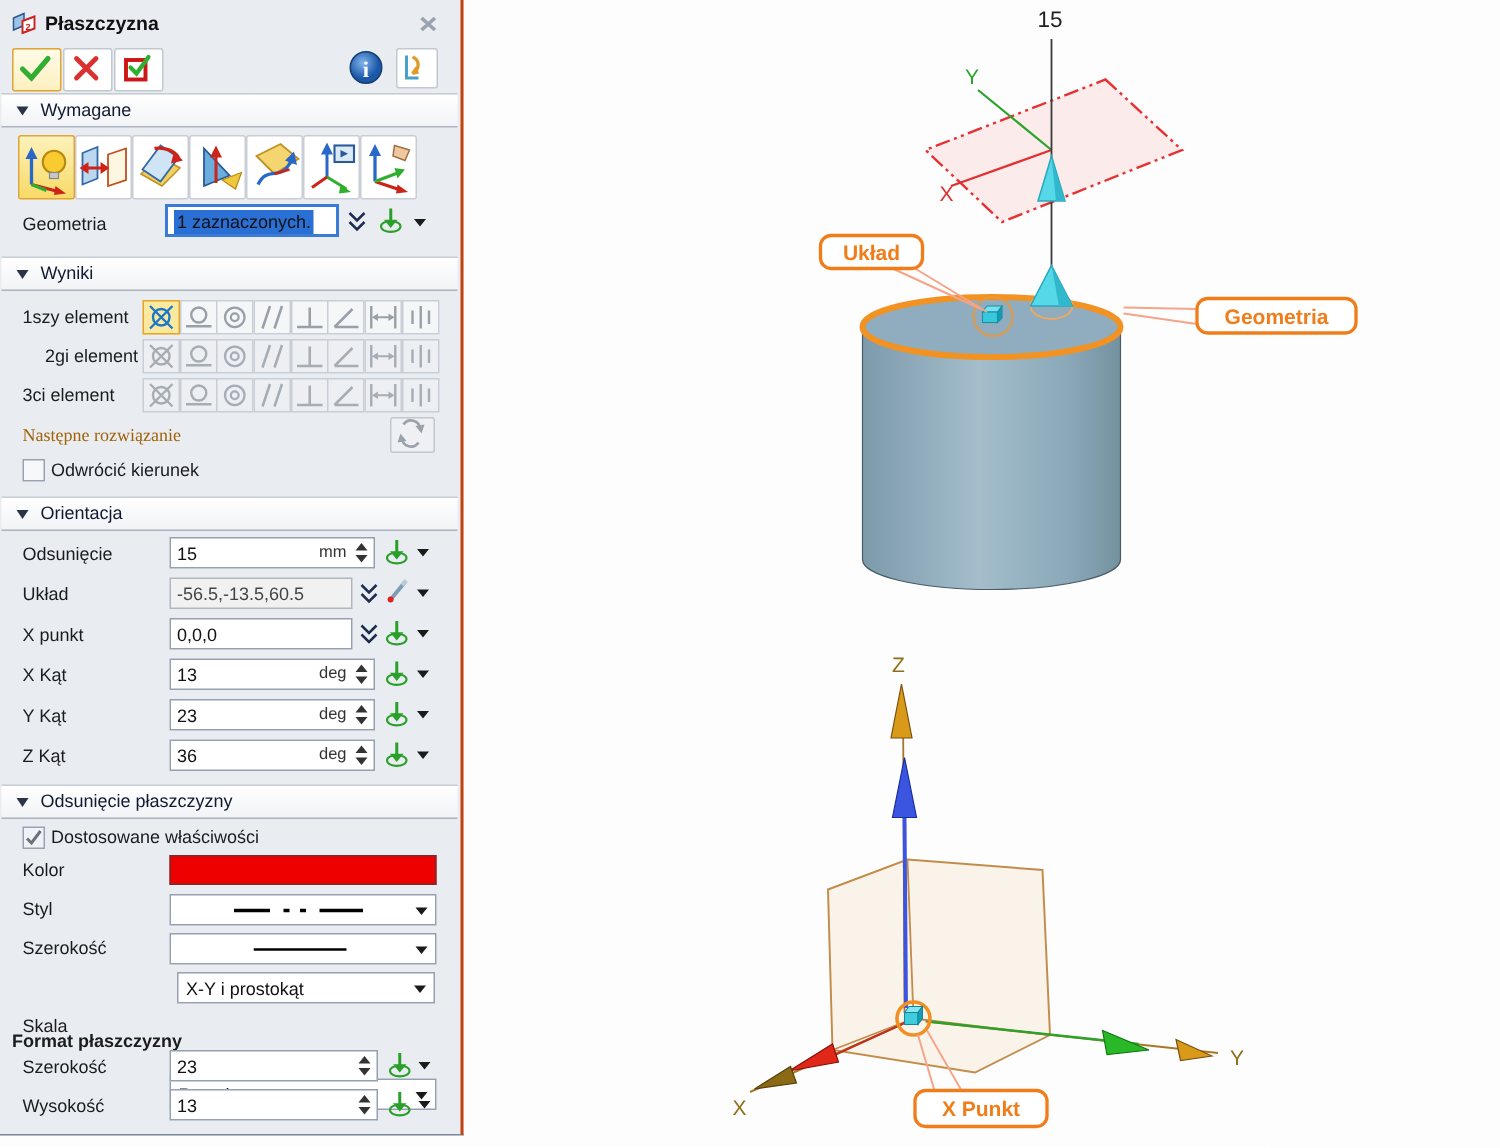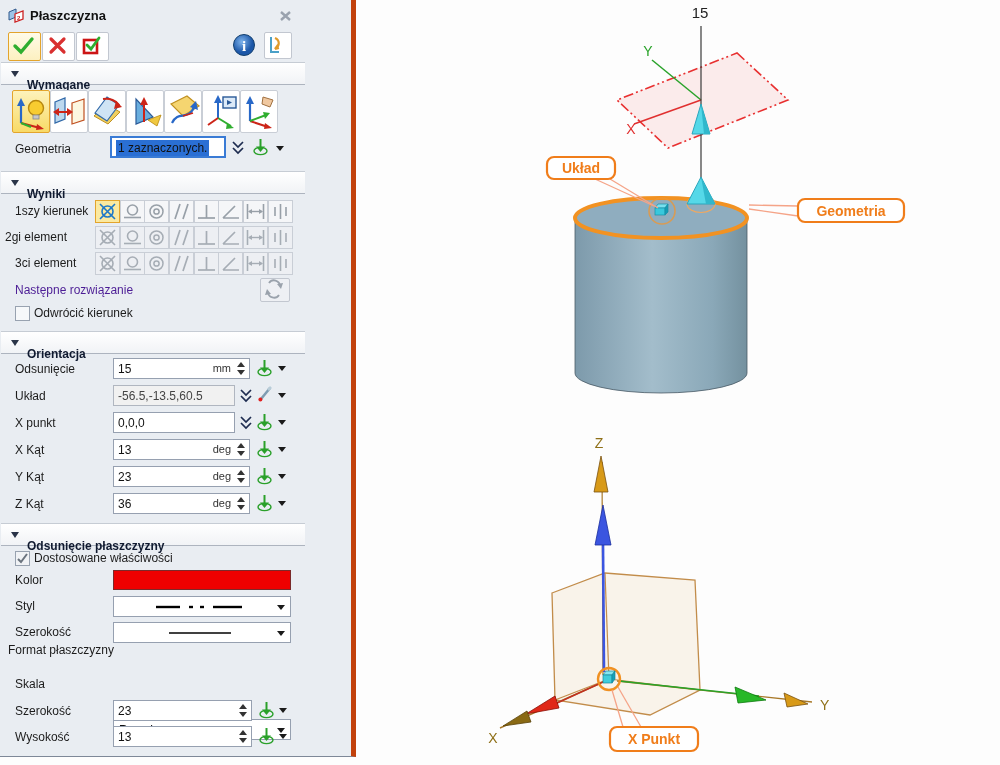--- a/index.html
+++ b/index.html
@@ -1,27 +1,27 @@
 <!DOCTYPE html>
 <html><head>
 <meta charset="utf-8">
 <style>
   html,body{margin:0;padding:0;background:#fff;}
   #stage{position:relative;width:1000px;height:765px;background:#fdfdfd;overflow:hidden;
          font-family:"Liberation Sans",sans-serif;}
   
   #panel{position:absolute;left:0;top:0;width:307px;height:756px;background:#e9edf2;
-         border-right:5px solid #c2410c;border-bottom:1px solid #7e8898;font-size:12px;color:#1b1b1b;padding-left:44px;}
+         border-right:2px solid #c2410c;border-bottom:1px solid #7e8898;font-size:12px;color:#1b1b1b;}
   .abs{position:absolute;}
   .titletext{font-weight:bold;font-size:13px;color:#111;}
   .hdr{left:1px;width:304px;height:21px;background:linear-gradient(#ffffff,#f1f3f6);
        border-top:1px solid #c6ccd4;border-bottom:1px solid #adb4bf;}
   .tri{width:0;height:0;border-left:4px solid transparent;border-right:4px solid transparent;
        border-top:6px solid #2a3448;}
-  .htext{font-weight:bold;font-size:12px;color:#101a30;margin-top:12px;}
+  .htext{font-weight:normal;font-size:12px;color:#101a30;}
   .cmdbtn{width:31px;height:27px;background:#fff;border:1px solid #c2c7d0;border-radius:2px;}
   .cmdbtn.sel{background:linear-gradient(#fffbe8,#fdf0c0);border:1px solid #e3a42c;}
   .tool{width:36px;height:41px;background:#fff;border:1px solid #c9ced6;border-radius:2px;}
   .tool.sel{background:linear-gradient(#fdf2bb,#f8da66);border:1px solid #e3a42c;}
   .lbl{font-size:12px;color:#1c1c1c;white-space:nowrap;}
   .inp{background:#fff;border:1px solid #96a0b0;height:19px;}
   .inp .val{position:absolute;left:4px;top:3px;font-size:12px;color:#111;white-space:nowrap;}
   .inp.dis{background:#f1f1f1;border-color:#b0b6c0;}
   .inp.focus{border:2px solid #3a7bd5;}
   .sel-text{background:#2a6fd4;color:#fff;}
@@ -32,21 +32,21 @@
   .sp-d{width:0;height:0;border-left:4px solid transparent;border-right:4px solid transparent;
         border-top:5px solid #333;margin:0 auto;}
   .caret{width:0;height:0;border-left:4px solid transparent;border-right:4px solid transparent;
          border-top:5px solid #1a1a1a;}
   .resicon{width:23px;height:21px;border:1px solid #c9ced6;background:#f5f6f8;}
   .resicon.sel{background:#fbe9a0;border-color:#e3a42c;}
   .resicon.dis{background:#edeff3;}
   .ddown{background:#fff;border:1px solid #96a0b0;height:19px;}
   .ddown .dtext{position:absolute;left:5px;top:3px;font-size:12px;color:#111;white-space:nowrap;}
   .chk{width:13px;height:13px;background:#f6f8fa;border:1px solid #98a2b0;}
-  .graytext{color:#4c1d95;}
+  .graytext{color:#a16207;font-family:Liberation Serif, serif;}
   .swatch{height:18px;border:1px solid #7a2a2a;}
   svg{display:block;}
 </style>
 </head>
 <body>
 
 <div id="stage">
 
   <div id="panel">
 
@@ -179,22 +179,22 @@
       <polygon points="8.5,14 4,8.5 13,8.5" fill="#2aa02a"></polygon>
       <ellipse cx="8.5" cy="13" rx="6.5" ry="3.6" fill="none" stroke="#2aa02a" stroke-width="1.4"></ellipse>
     </svg>
     <div class="abs caret" style="left:276px;top:146px;"></div>
 
     <div class="abs hdr" style="top:171px;">
       <div class="abs tri" style="left:10px;top:8px;"></div>
       <span class="abs htext" style="left:26px;top:3px;">Wyniki</span>
     </div>
 
-    <span class="abs lbl" style="left:15px;top:204px;">1szy kierunek</span>
-    <span class="abs lbl" style="left:5px;top:230px;">2gi element</span>
+    <span class="abs lbl" style="left:15px;top:204px;">1szy element</span>
+    <span class="abs lbl" style="left:30px;top:230px;">2gi element</span>
     <span class="abs lbl" style="left:15px;top:256px;">3ci element</span>
 
     <div class="abs resicon sel" style="left:95px;top:200px;">
       <svg width="23" height="21">
         <circle cx="11.5" cy="10.5" r="5.5" fill="none" stroke="#1e78c8" stroke-width="1.6"></circle>
         <path d="M4,3 L19,18 M19,3 L4,18" stroke="#1e78c8" stroke-width="1.6"></path>
       </svg>
     </div>
     <div class="abs resicon" style="left:120px;top:200px;">
       <svg width="23" height="21">
@@ -480,21 +480,25 @@
     </div>
 
     <span class="abs lbl" style="left:15px;top:625px;">Szerokość</span>
     <div class="abs ddown" style="left:113px;top:622px;width:176px;">
       <svg class="abs" style="left:55px;top:8px;" width="64" height="4">
         <line x1="0" y1="2" x2="62" y2="2" stroke="#000" stroke-width="1.6"></line>
       </svg>
       <div class="abs caret" style="right:5px;top:8px;"></div>
     </div>
 
-    <span class="abs lbl" style="left:8px;top:643px;">Format płaszczyzny</span>
+    <span class="abs lbl" style="left:8px;top:687px;font-weight:bold;">Format płaszczyzny</span>
+    <div class="abs ddown" style="left:118px;top:648px;width:170px;">
+      <span class="dtext">X-Y i prostokąt</span>
+      <div class="abs caret" style="right:5px;top:8px;"></div>
+    </div>
 
     <span class="abs lbl" style="left:15px;top:677px;">Skala</span>
     <div class="abs ddown" style="left:113px;top:674px;width:176px;margin-top:45px;">
       <span class="dtext">Rozmiar</span>
       <div class="abs caret" style="right:5px;top:8px;"></div>
     </div>
 
     <span class="abs lbl" style="left:15px;top:704px;">Szerokość</span>
     <div class="abs inp" style="left:113px;top:700px;width:137px;">
       <span class="val">23</span>

